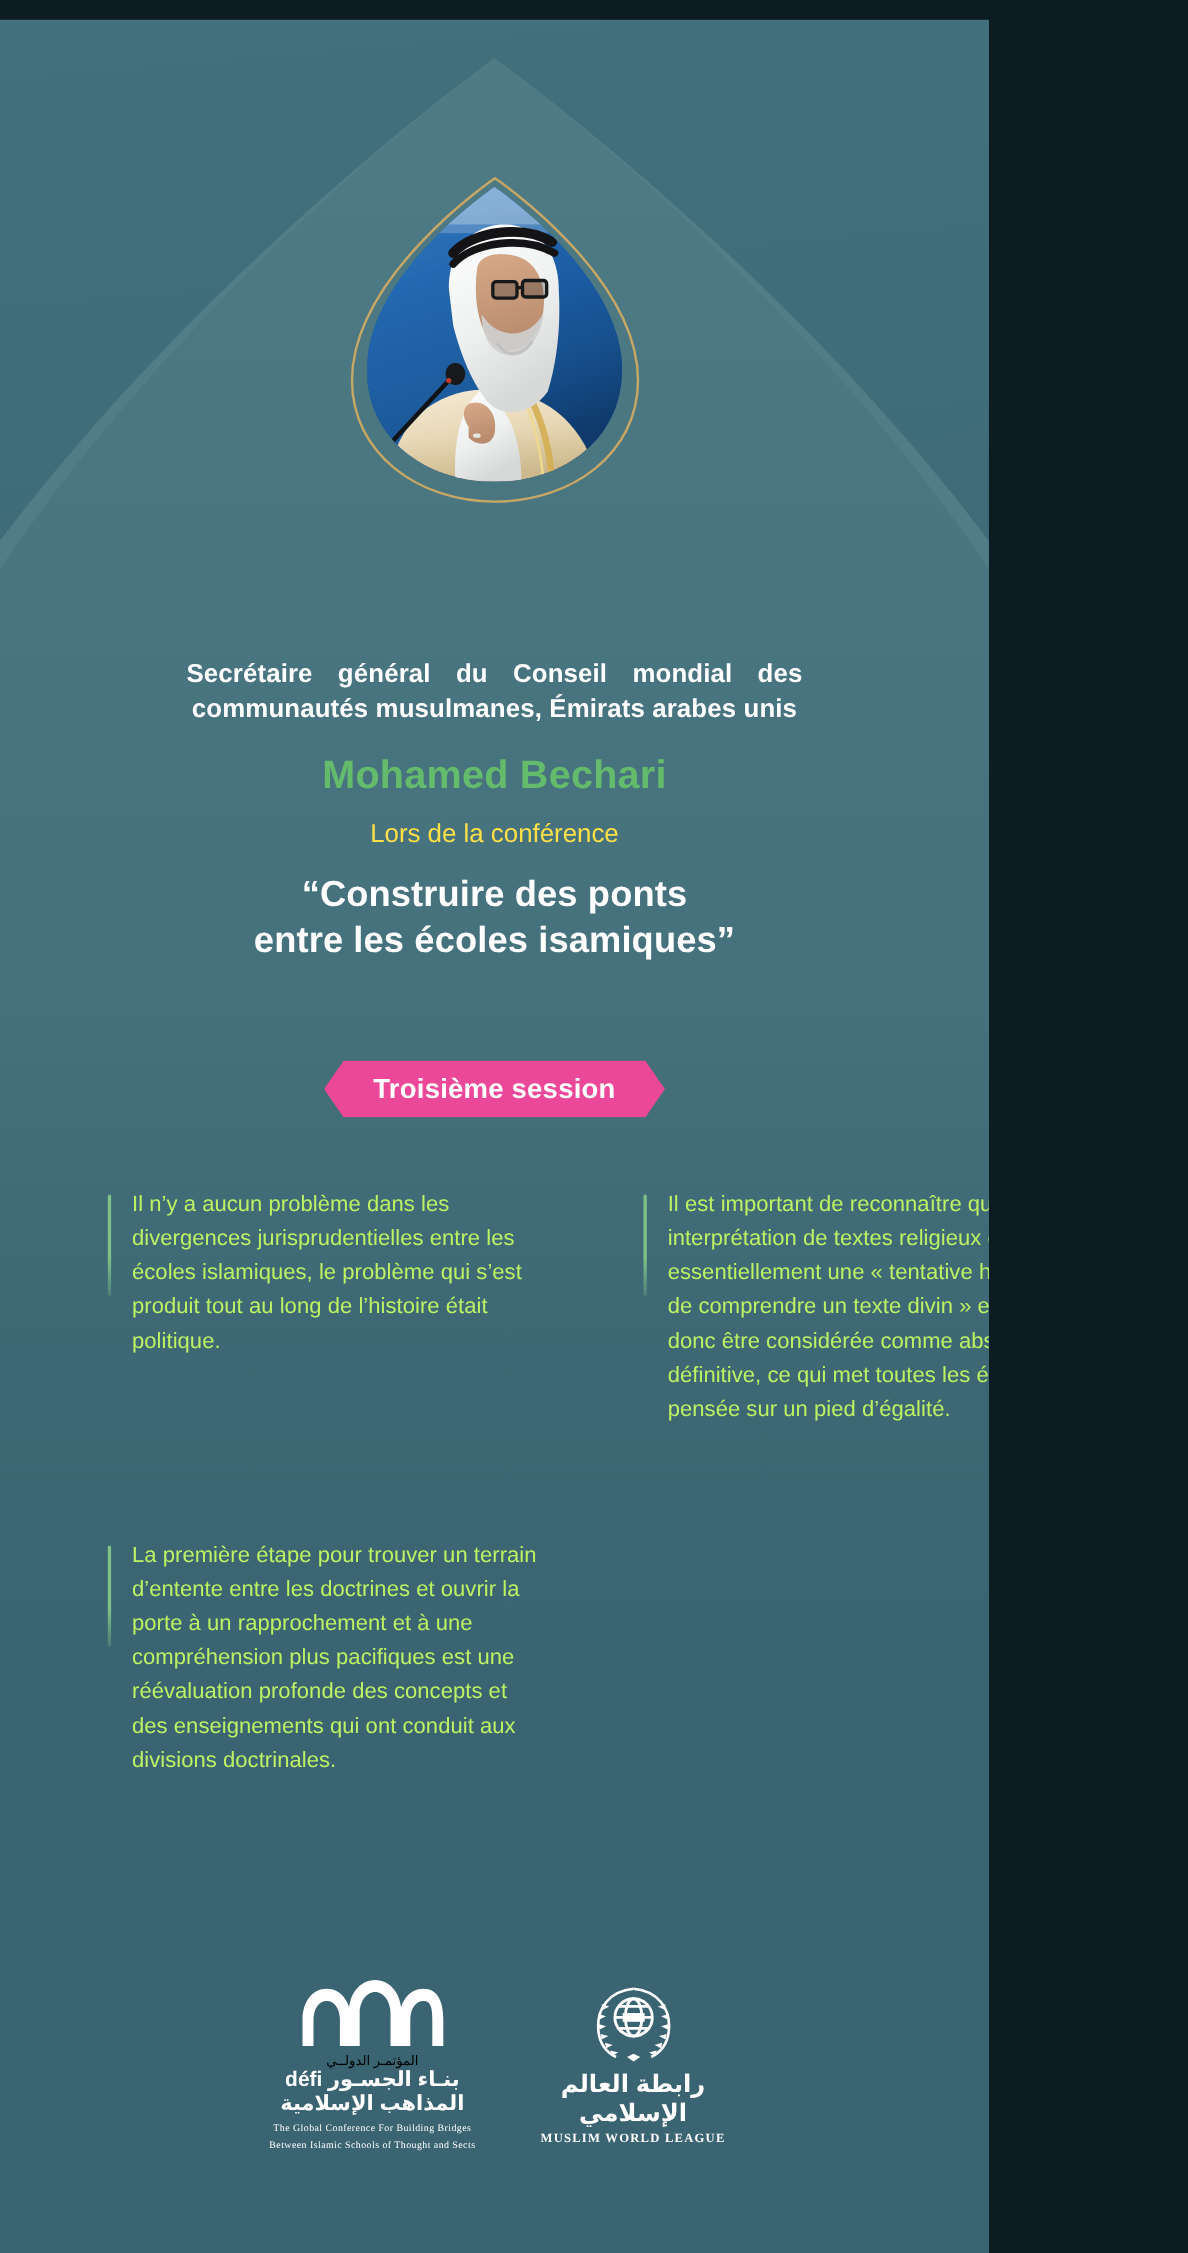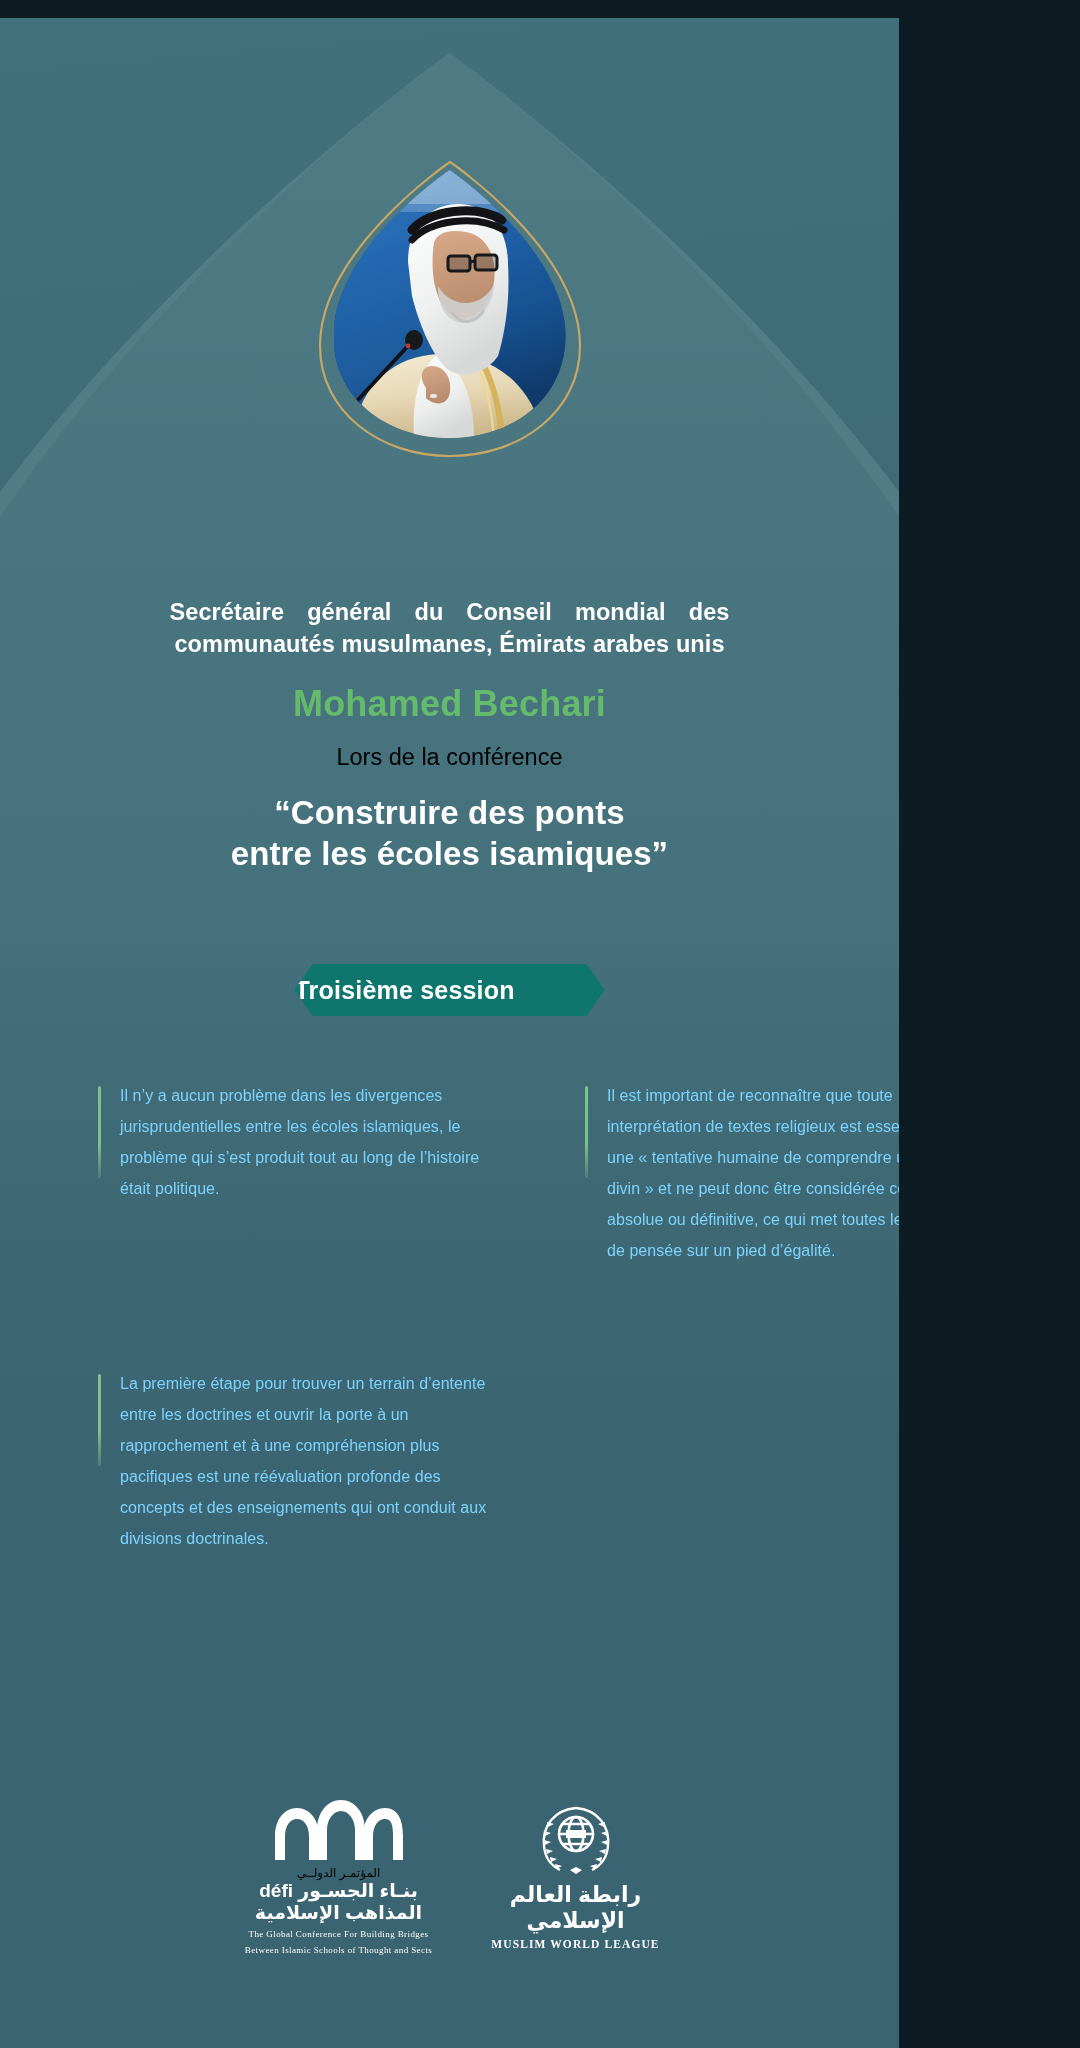--- a/index.html
+++ b/index.html
@@ -95,21 +95,21 @@
   }
   .speaker-name {
     color: #63bb6b;
     font-size: 36px;
     font-weight: 700;
     line-height: 44px;
     margin: 22px 0 0 0;
     letter-spacing: 0.2px;
   }
   .lors {
-    color: #000000;
+    color: #fde047;
     font-size: 23.5px;
     font-weight: 400;
     line-height: 30px;
     margin: 16px 0 0 0;
   }
   .conf-title {
     color: #ffffff;
     font-size: 33px;
     font-weight: 700;
     line-height: 41px;
@@ -122,26 +122,26 @@
     position: absolute;
     left: 50%;
     transform: translateX(-50%);
     top: 946px;
     width: 310px;
     height: 52px;
   }
   .badge {
     position: absolute;
     inset: 0;
-    background: #0f766e;
+    background: #ec4899;
     -webkit-clip-path: polygon(18px 0, calc(100% - 18px) 0, 100% 50%, calc(100% - 18px) 100%, 18px 100%, 0 50%);
     clip-path: polygon(18px 0, calc(100% - 18px) 0, 100% 50%, calc(100% - 18px) 100%, 18px 100%, 0 50%);
     display: flex;
     align-items: center;
-    justify-content: flex-start;
+    justify-content: center;
     box-shadow: 0 2px 8px rgba(0,0,0,0.10);
   }
   .badge-label {
     color: #ffffff;
     font-size: 25px;
     font-weight: 700;
     letter-spacing: 0.2px;
   }
 
   
@@ -162,22 +162,22 @@
   .quote-bar {
     position: absolute;
     left: 0;
     top: 6px;
     width: 3px;
     height: 92px;
     background: linear-gradient(180deg, #7fc287 0%, #7fc287 62%, rgba(127,194,135,0.25) 100%);
     border-radius: 2px;
   }
   .quote-text {
-    color: #7dd3fc;
-    font-size: 16px;
+    color: #bef264;
+    font-size: 20px;
     line-height: 31px;
     font-weight: 400;
     margin: 0;
     letter-spacing: 0.05px;
   }
 
   
   .footer {
     position: absolute;
     left: 0;

